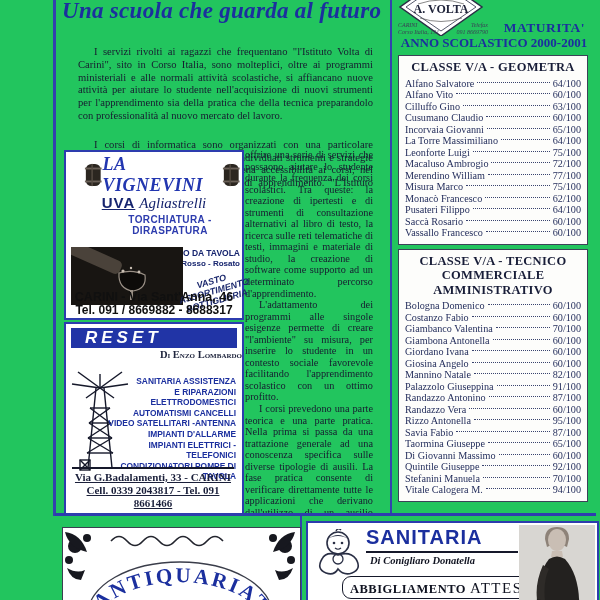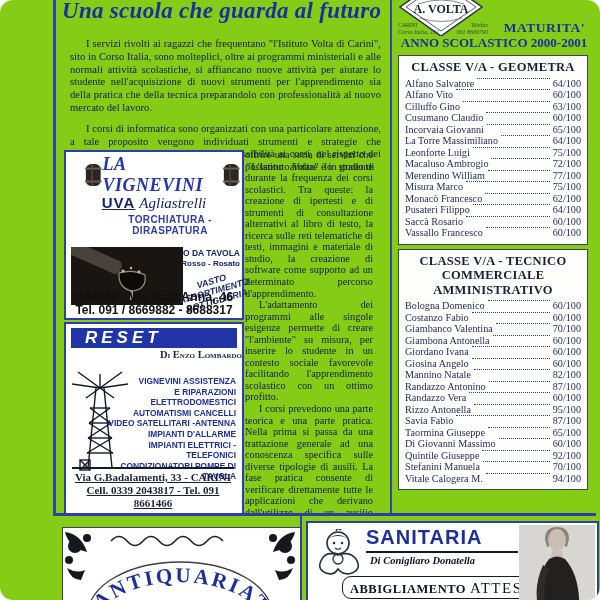--- a/index.html
+++ b/index.html
@@ -1,17 +1,17 @@
 <!DOCTYPE html>
 <html><head>
 <meta charset="utf-8">
 <style>
   html,body{margin:0;padding:0;background:#fff;}
-  .page{position:relative;width:600px;height:600px;background:#84cc16;overflow:hidden;
-        font-family:"Liberation Serif",serif;color:#1c2440;border-radius:13px;}
+  .page{position:relative;width:600px;height:600px;background:#22c55e;overflow:hidden;
+        font-family:"Liberation Serif",serif;color:#1c2440;}
   .vline-left{position:absolute;left:53px;top:0;width:3px;height:516px;background:#3342ae;}
   .vline-mid{position:absolute;left:390px;top:0;width:2px;height:516px;background:#3342ae;}
   .hdivider{position:absolute;left:55px;top:513px;width:541px;height:3px;background:#2e3dae;}
   .vline-bottom{position:absolute;left:300px;top:516px;width:2px;height:84px;background:#3342ae;}
 
   .title{position:absolute;left:62px;top:-2px;width:330px;margin:0;
          font:bold italic 23px "Liberation Serif",serif;color:#1b2f9e;letter-spacing:.3px;}
 
   .logo-wrap{position:absolute;left:398px;top:-8px;width:86px;height:44px;}
   .logo-addr{position:absolute;top:22px;left:398px;width:90px;display:flex;justify-content:space-between;
@@ -20,29 +20,29 @@
 
   .maturita{position:absolute;left:450px;top:20px;width:135px;text-align:right;
             font:bold 13.5px "Liberation Serif",serif;color:#1b2f9e;letter-spacing:.5px;}
   .anno{position:absolute;left:396px;top:35px;width:196px;text-align:center;
         font:bold 13px "Liberation Serif",serif;color:#1b2f9e;}
 
   .results-col{position:absolute;left:398px;top:55px;width:190px;}
   .class-box{border:1.6px solid #3c4258;background:#fdfdfb;padding:4px 6px 5px 6px;margin-bottom:4px;}
   .class-title{text-align:center;font:bold 12.5px "Liberation Serif",serif;color:#181d38;
                line-height:14.5px;margin-bottom:3px;letter-spacing:.3px;}
-  .stu-row{display:flex;align-items:flex-start;font:10.2px "Liberation Serif",serif;
+  .stu-row{display:flex;align-items:center;font:10.2px "Liberation Serif",serif;
            color:#242e5c;line-height:11.5px;}
   .stu-name{white-space:nowrap;}
   .stu-dots{flex:1;border-bottom:1.6px dotted #39436e;margin:0 3px 2px 3px;min-width:8px;}
   .stu-score{white-space:nowrap;}
 
   .art-full{position:absolute;left:62px;top:30px;width:327px;text-align:justify;
             font:10.6px "Liberation Serif",serif;line-height:12.8px;color:#171c30;}
-  .art-full p{margin:8px;text-indent:16px;}
+  .art-full p{margin:16px;text-indent:16px;}
   .art-narrow{position:absolute;left:245px;top:149px;width:128px;height:364px;overflow:hidden;
               text-align:justify;font:10.3px "Liberation Serif",serif;line-height:11.55px;color:#171c30;}
   .art-narrow p{margin:0;text-indent:14px;}
   .art-narrow p.cont{text-indent:0;}
 
   
   .vignevini{position:absolute;left:64px;top:150px;width:176px;height:166px;
              border:2.5px solid #2d3cae;background:#fff;}
   .vg-head{display:flex;align-items:center;justify-content:space-between;padding:2px 2px 0 18px;}
   .vg-title{font:bold italic 18px "Liberation Serif",serif;color:#2236b0;letter-spacing:.5px;}
@@ -254,20 +254,25 @@
             <span class="stu-dots"></span>
             <span class="stu-score">60/100</span>
           </div>
 
           <div class="stu-row">
             <span class="stu-name">Mannino Natale</span>
             <span class="stu-dots"></span>
             <span class="stu-score">82/100</span>
           </div>
 
+          <div class="stu-row">
+            <span class="stu-name">Palazzolo Giuseppina</span>
+            <span class="stu-dots"></span>
+            <span class="stu-score">91/100</span>
+          </div>
 
           <div class="stu-row">
             <span class="stu-name">Randazzo Antonino</span>
             <span class="stu-dots"></span>
             <span class="stu-score">87/100</span>
           </div>
 
           <div class="stu-row">
             <span class="stu-name">Randazzo Vera</span>
             <span class="stu-dots"></span>
@@ -395,21 +400,21 @@
         <line x1="32" y1="20" x2="18" y2="30"></line>
           <line x1="32" y1="20" x2="46" y2="30"></line>
         <line x1="32" y1="6" x2="32" y2="20"></line>
         <rect x="12" y="92" width="10" height="10"></rect>
         <line x1="12" y1="92" x2="22" y2="102"></line>
           <line x1="22" y1="92" x2="12" y2="102"></line>
       </g>
     </svg>
     <div class="rs-services">
 
-    <div>VIGNEVINI ASSISTENZA</div>
+    <div>SANITARIA ASSISTENZA</div>
         <div>E RIPARAZIONI</div>
         <div>ELETTRODOMESTICI</div>
         <div>AUTOMATISMI CANCELLI</div>
         <div>VIDEO SATELLITARI -ANTENNA</div>
         <div>IMPIANTI D'ALLARME</div>
         <div>IMPIANTI ELETTRICI -TELEFONICI</div>
         <div>CONDIZIONATORI POMPE DI TAVOLA</div>
       </div>
     <div class="rs-foot">
       <div>Via G.Badalamenti, 33 - CARINI</div>

